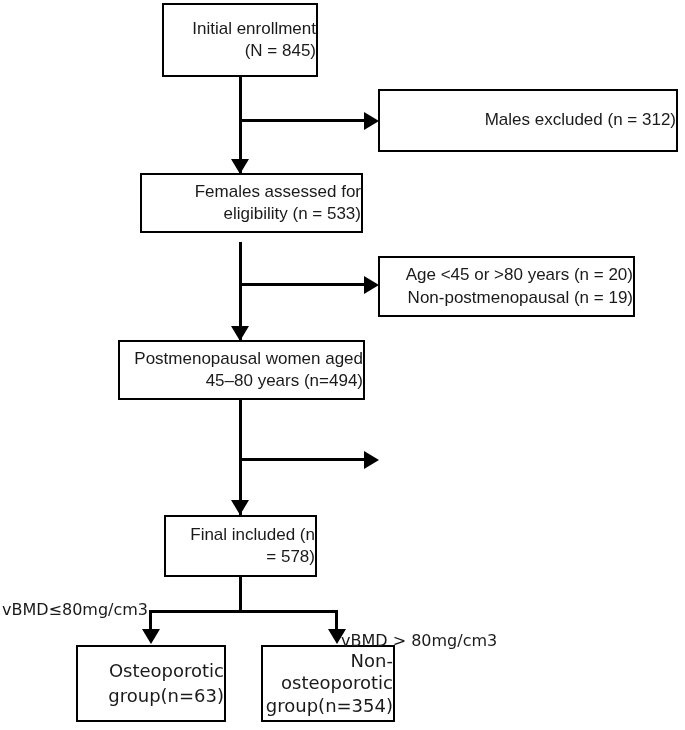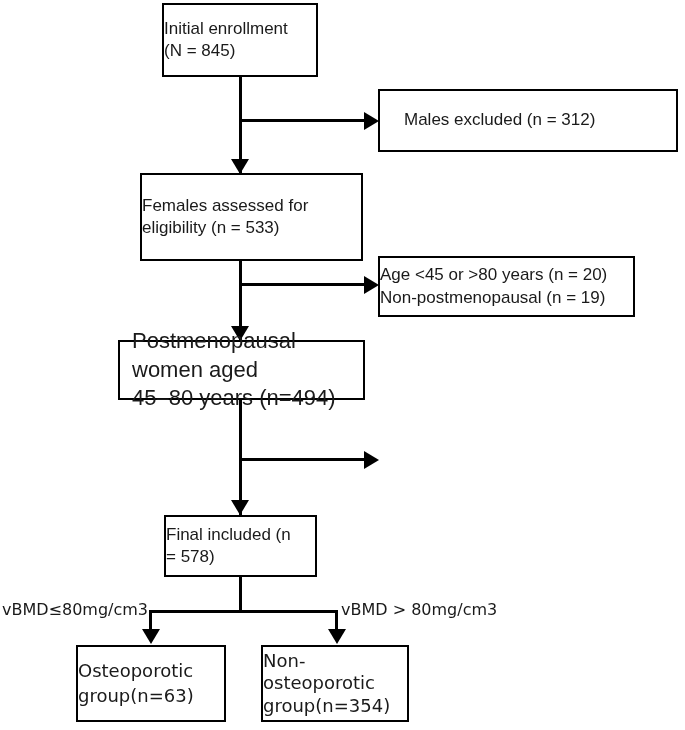--- a/index.html
+++ b/index.html
@@ -18,21 +18,21 @@
   }
   
   .node {
     position: absolute;
     box-sizing: border-box;
     border: 2px solid #000000;
     background: #ffffff;
     display: flex;
     align-items: center;
     justify-content: center;
-    text-align: left;
+    text-align: right;
     line-height: 1.30;
     z-index: 3;
   }
   .node .txt {
     display: block;
     width: 100%;
     white-space: pre-line;
   }
   .helv { font-family: "Liberation Sans", sans-serif; }
   .dejavu { font-family: "DejaVu Sans", sans-serif; }
@@ -100,56 +100,56 @@
   <div class="arrow-right" style="left:364px; top:451px;"></div>
 
   <div class="vline" style="left:239px; top:577px; height:36px;"></div>
   <div class="hline" style="left:149px; top:610px; width:189px;"></div>
   <div class="vline" style="left:149px; top:610px; height:25px;"></div>
   <div class="arrow-down" style="left:142px; top:629px;"></div>
   <div class="vline" style="left:335px; top:610px; height:25px;"></div>
   <div class="arrow-down" style="left:328px; top:629px;"></div>
 
   <div class="edge-label" style="left:2px; top:600px;">vBMD≤80mg/cm3</div>
-  <div class="edge-label" style="left:341px; top:600px;">vBMD &gt; 80mg/cm3</div>
+  <div class="edge-label" style="left:341px; top:631px;">vBMD &gt; 80mg/cm3</div>
 
   <div class="node helv" style="left:162px; top:3px; width:156px; height:74px; font-size:17px;">
     <span class="txt">Initial enrollment
 (N = 845)</span>
   </div>
 
   <div class="node helv" style="left:378px; top:89px; width:300px; height:63px; font-size:17px;padding-left:24px;">
     <span class="txt">Males excluded (n = 312)</span>
   </div>
 
-  <div class="node helv" style="left:140px; top:173px; width:223px; height:88px; font-size:17px;">
+  <div class="node helv" style="left:140px; top:173px; width:223px; height:60px; font-size:17px;">
     <span class="txt">Females assessed for
 eligibility (n = 533)</span>
   </div>
 
   <div class="node helv" style="left:378px; top:256px; width:257px; height:61px; font-size:17px;">
     <span class="txt">Age &lt;45 or &gt;80 years (n = 20)
 Non-postmenopausal (n = 19)</span>
   </div>
 
-  <div class="node helv" style="left:118px; top:340px; width:247px; height:60px; font-size:22px;padding-left:12px;">
+  <div class="node helv" style="left:118px; top:340px; width:247px; height:60px; font-size:17px;padding-left:12px;">
     <span class="txt">Postmenopausal women aged
 45–80 years  (n=494)</span>
   </div>
 
 
   <div class="node helv" style="left:164px; top:515px; width:153px; height:62px; font-size:17px;">
     <span class="txt">Final included (n
 = 578)</span>
   </div>
 
   <div class="node dejavu" style="left:76px; top:645px; width:150px; height:77px; font-size:18px; line-height:1.35;">
     <span class="txt">Osteoporotic
 group(n=63)</span>
   </div>
 
-  <div class="node dejavu" style="left:261px; top:645px; width:148px; height:77px; font-size:18px; line-height:1.25;">
+  <div class="node dejavu" style="left:261px; top:645px; width:134px; height:77px; font-size:18px; line-height:1.25;">
     <span class="txt">Non-
 osteoporotic
 group(n=354)</span>
   </div>
 
 </div>
 
 </body></html>

